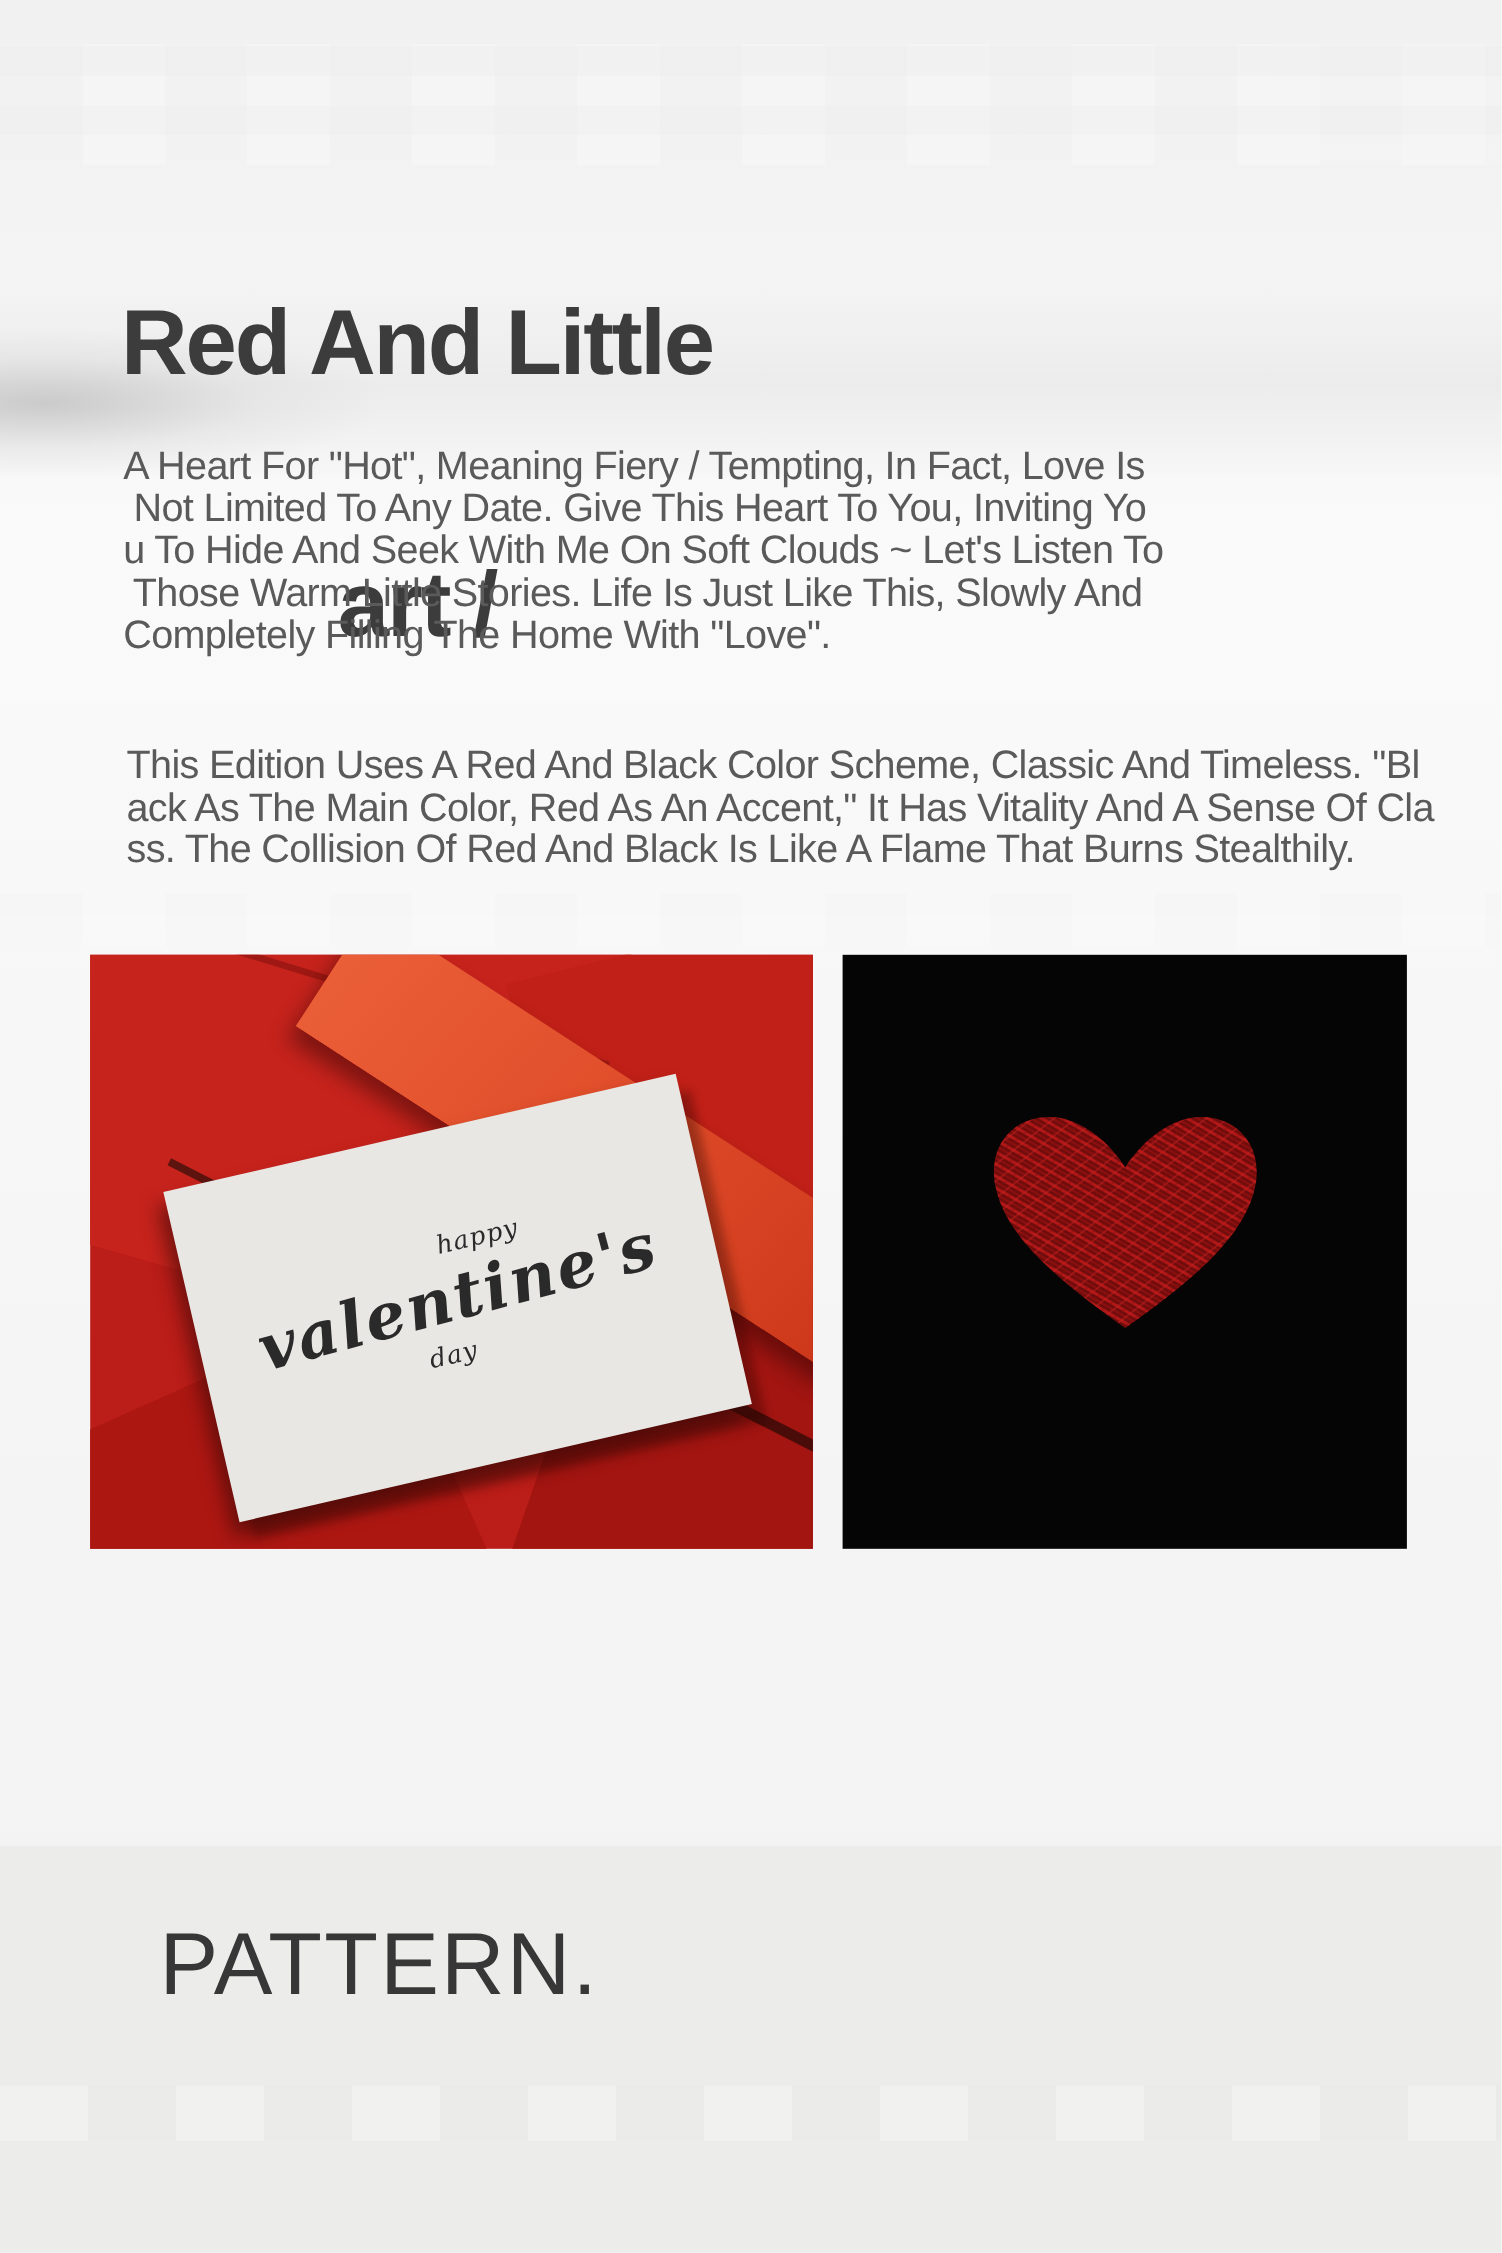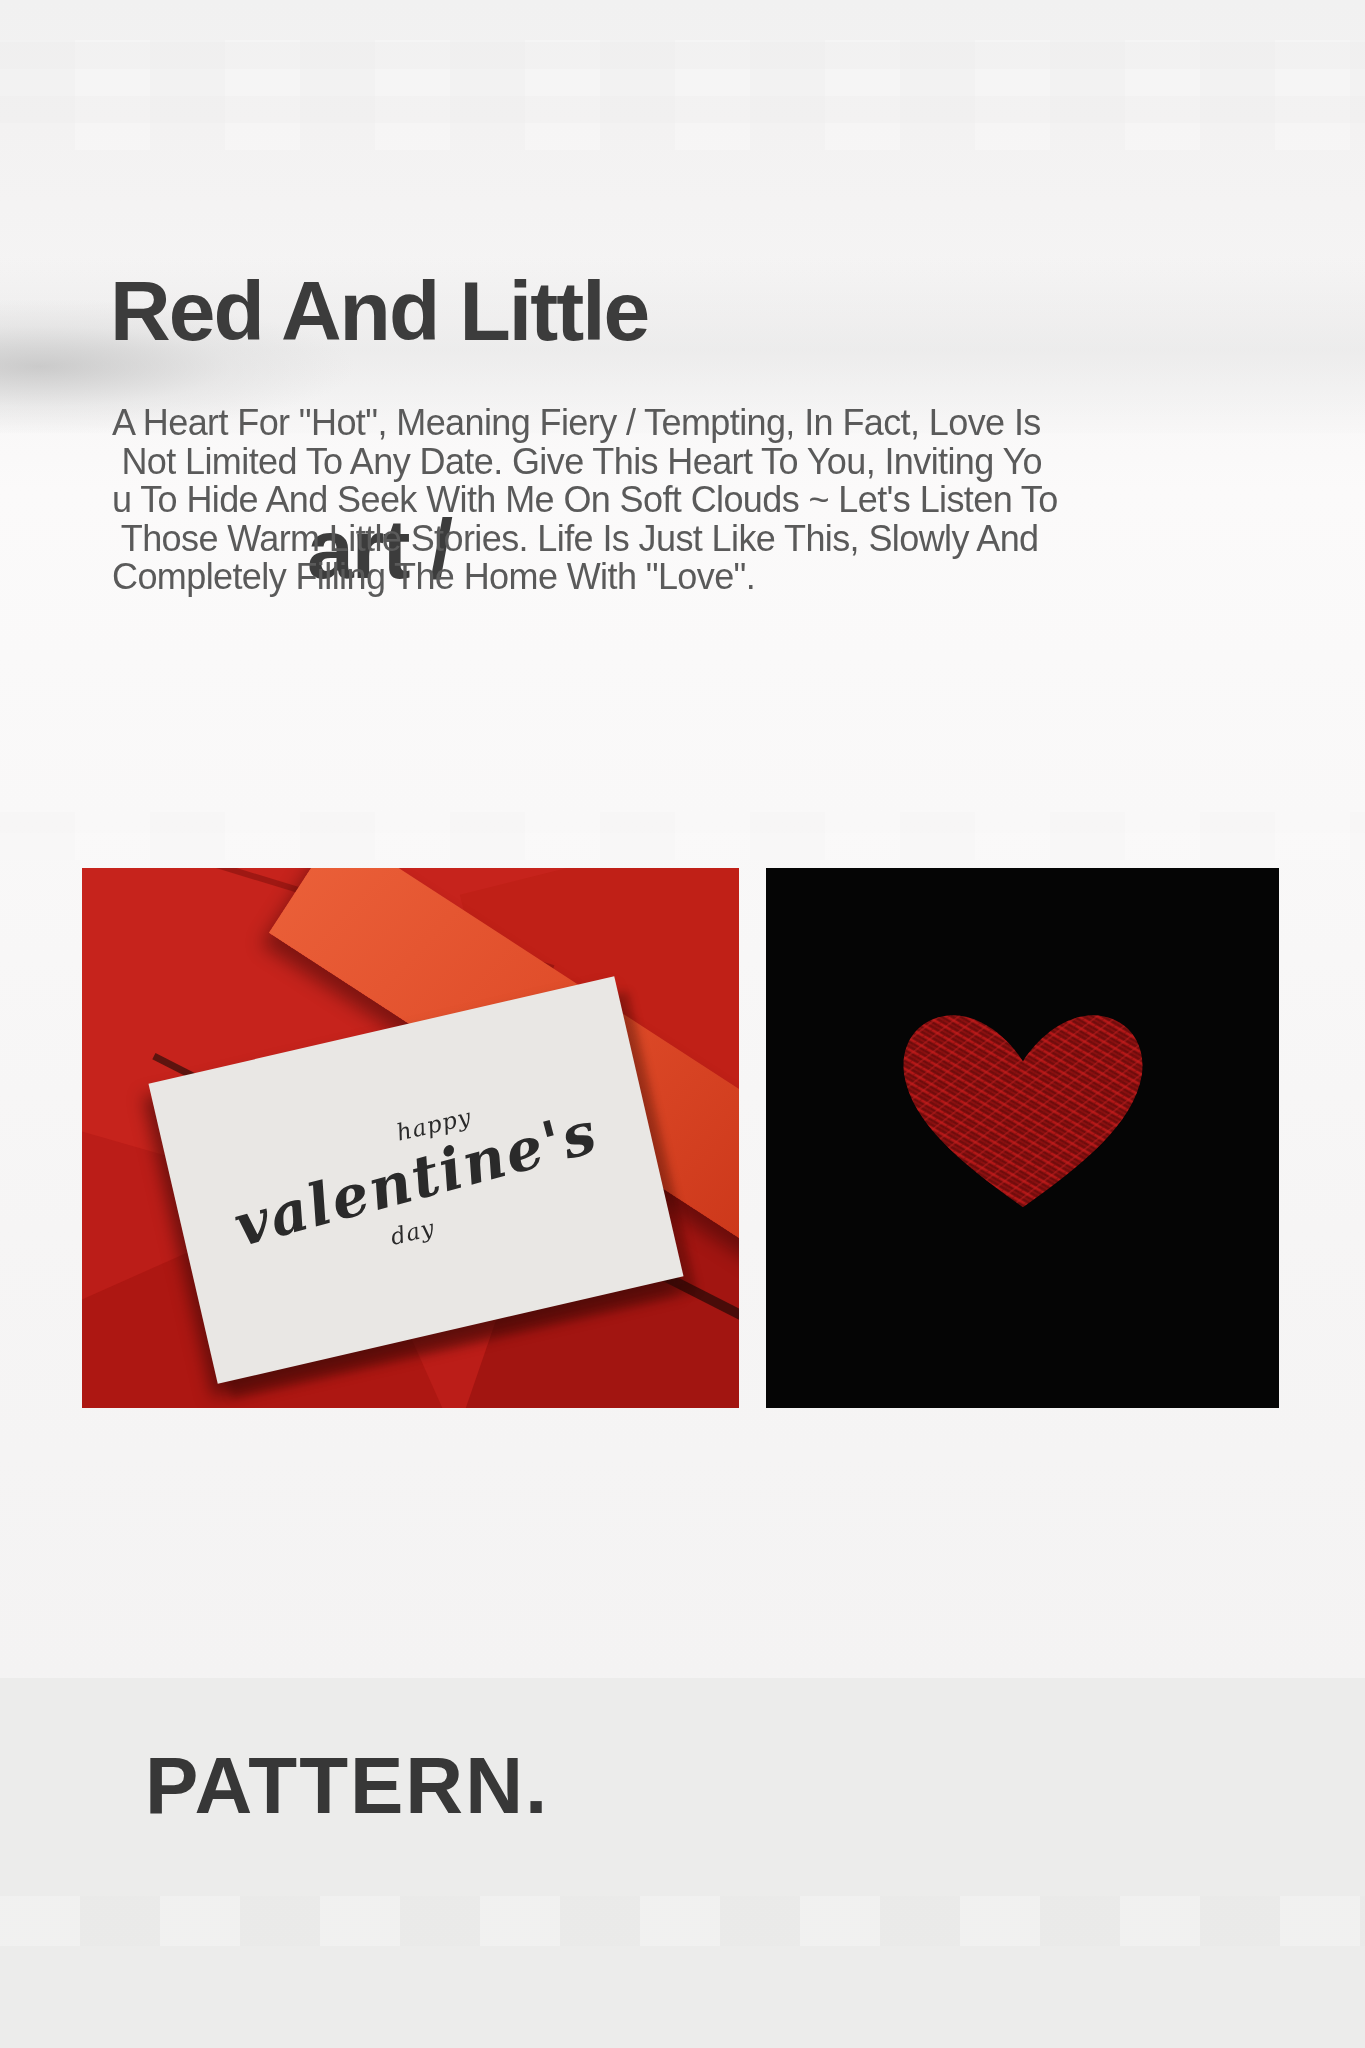--- a/index.html
+++ b/index.html
@@ -71,21 +71,21 @@
   .caption{
     position:absolute; left:0; top:1540px; width:100%;
     text-align:center; font-size:28px; font-weight:bold; color:#222222; letter-spacing:0.2px;
   }
   .pattern-section{
     position:absolute; left:0; top:1678px; width:100%; height:370px;
     background:#ececeb;
   }
   .pattern-title{
     position:absolute; left:145px; top:62px;
-    font-size:80px; font-weight:bold; color:#373737; letter-spacing:2px;
+    font-size:80px; font-weight:normal; color:#373737; letter-spacing:2px;
   }
   .pattern-checker{
     position:absolute; left:0; top:218px; width:100%; height:50px; pointer-events:none;
     background-image:
       repeating-linear-gradient(90deg, rgba(255,255,255,0.5) 0 80px, rgba(0,0,0,0.015) 80px 160px);
     opacity:.5;
   }
 </style>
 </head>
 <body>
@@ -99,20 +99,23 @@
   <h1 class="headline">
     <div>Red And Little</div>
     <div class="line3">art /</div>
   </h1>
 
   <p class="para intro">A Heart For "Hot", Meaning Fiery / Tempting, In Fact, Love Is
  Not Limited To Any Date. Give This Heart To You, Inviting Yo
 u To Hide And Seek With Me On Soft Clouds ~ Let's Listen To
  Those Warm Little Stories. Life Is Just Like This, Slowly And
 Completely Filling The Home With "Love".</p>
+  <p class="para desc">This Edition Uses A Red And Black Color Scheme, Classic And Timeless. "Bl
+ack As The Main Color, Red As An Accent," It Has Vitality And A Sense Of Cla
+ss. The Collision Of Red And Black Is Like A Flame That Burns Stealthily.</p>
 
   <figure class="photo left">
     <div class="shape lp-s1"></div>
     <div class="shape lp-s2"></div>
     <div class="shape lp-s3"></div>
     <div class="shape lp-s4"></div>
     <div class="shape lp-l3"></div>
     <div class="shape lp-l1"></div>
     <div class="shape lp-l2"></div>
     <div class="shape lp-bar"></div>

